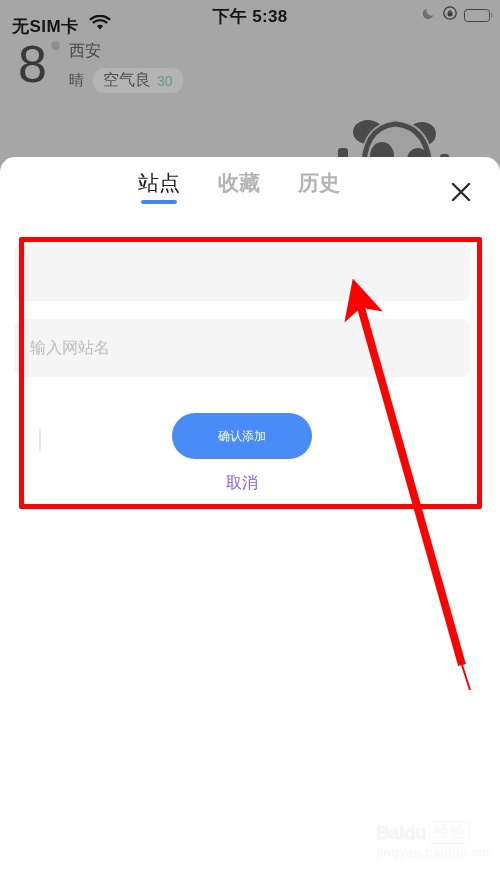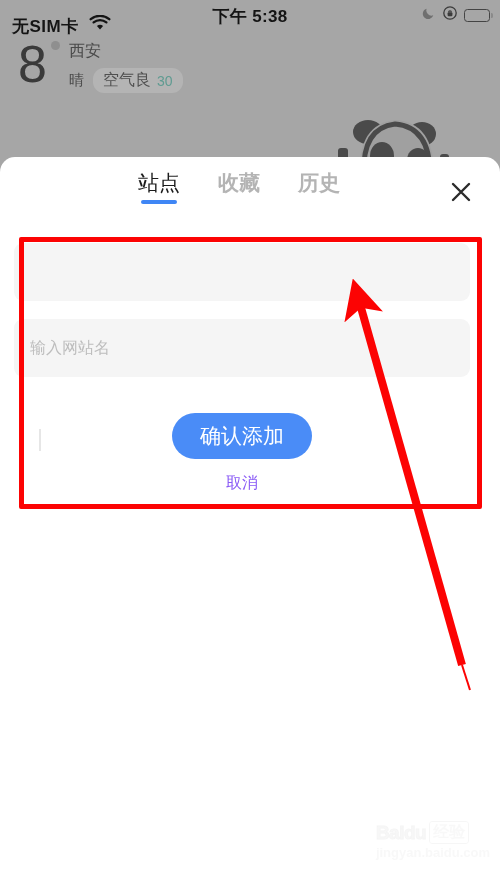--- a/index.html
+++ b/index.html
@@ -93,21 +93,21 @@
   .field::placeholder { color:#bdbdbd; }
   .field + .field { margin-top:18px; }
   .caret {
     position:absolute; left:39px; top:272px; width:2px; height:22px;
     background:#e6e6e6;
   }
 
   .confirm-btn {
     display:block; margin:36px auto 0 auto;
     width:140px; height:46px; border:none; border-radius:23px;
-    background:#4a8cf7; color:#ffffff; font-size:21px;
+    background:#4a8cf7; color:#ffffff; font-size:12px;
     font-family:"Liberation Sans", "DejaVu Sans", sans-serif;
   }
   .cancel-btn {
     display:block; margin:14px auto 0 auto;
     background:none; border:none; color:#8b5cf6; font-size:16px;
     font-family:"Liberation Sans", "DejaVu Sans", sans-serif;
   }
 
   
   .anno-box {

